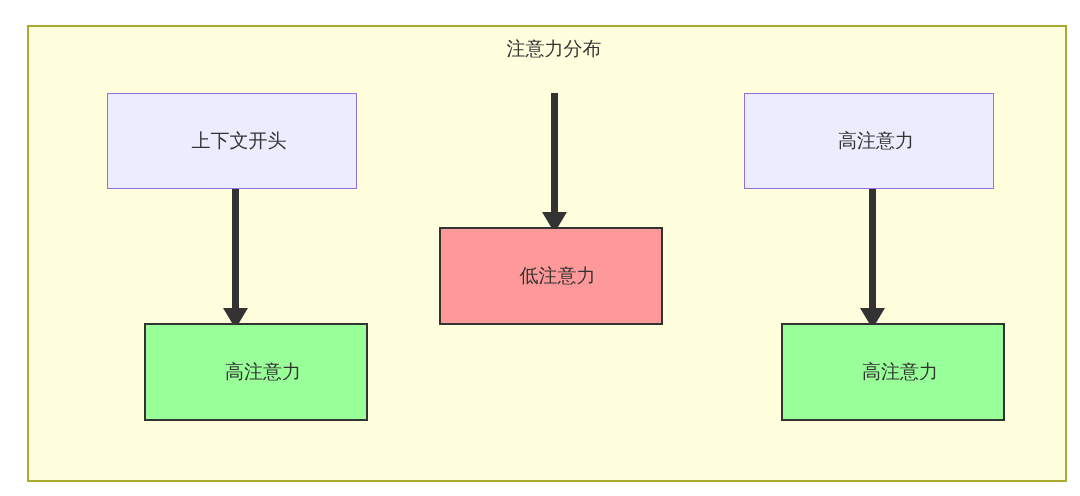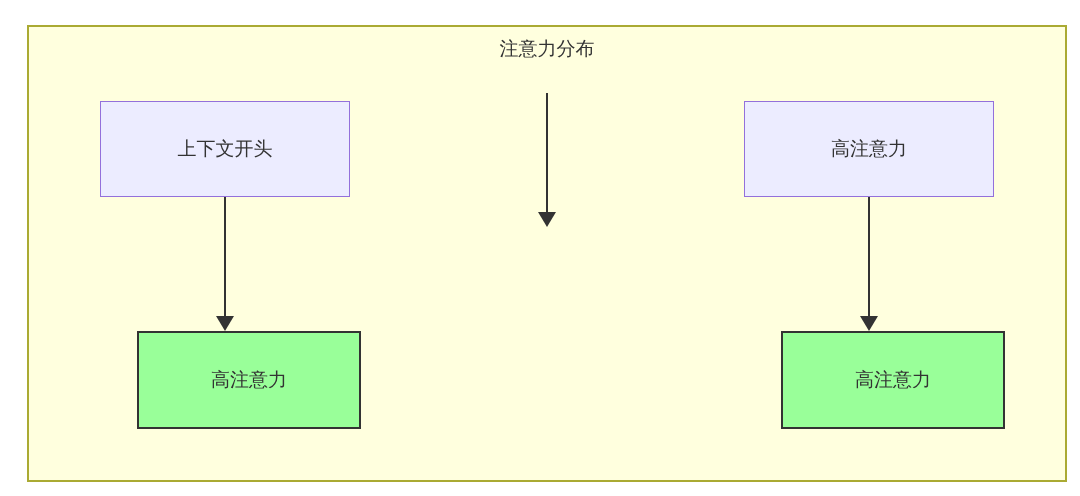--- a/index.html
+++ b/index.html
@@ -5,21 +5,21 @@
   :root {
     --bg: #ffffde;
     --cluster-border: #aaaa33;
     --node-fill: #ececff;
     --node-border: #9370db;
     --high-fill: #99ff99;
     --low-fill: #ff9999;
     --stroke-dark: #333333;
     --text: #333333;
   }
-  * { box-sizing: border-box; }
+  * { box-sizing: border-box; padding-left: 7px; }
   html, body {
     margin: 0;
     padding: 0;
     width: 1080px;
     height: 496px;
     background: #ffffff;
     font-family: "Liberation Sans", "DejaVu Sans", sans-serif;
     color: var(--text);
   }
   .canvas {
@@ -62,21 +62,20 @@
     align-items: center;
     justify-content: center;
     font-size: 19px;
     text-align: center;
   }
   .source-node {
     width: 250px;
     height: 96px;
     background: var(--node-fill);
     border: 1.5px solid var(--node-border);
-    margin-top: 8px;
   }
   .target-node {
     width: 224px;
     height: 98px;
     border: 2.5px solid var(--stroke-dark);
   }
   .target-node.high { background: var(--high-fill); margin-left: 48px; }
   .target-node.low  { background: var(--low-fill); }
   .arrow {
     display: flex;
@@ -116,20 +115,23 @@
         <div class="node target-node high">
           <span>高注意力</span>
         </div>
       </div>
 
       <div class="column">
         <div class="arrow">
           <div class="arrow-line"></div>
           <div class="arrow-head"></div>
         </div>
+        <div class="node target-node low">
+          <span>低注意力</span>
+        </div>
       </div>
 
       <div class="column">
         <div class="node source-node">
           <span>高注意力</span>
         </div>
         <div class="arrow">
           <div class="arrow-line"></div>
           <div class="arrow-head"></div>
         </div>

